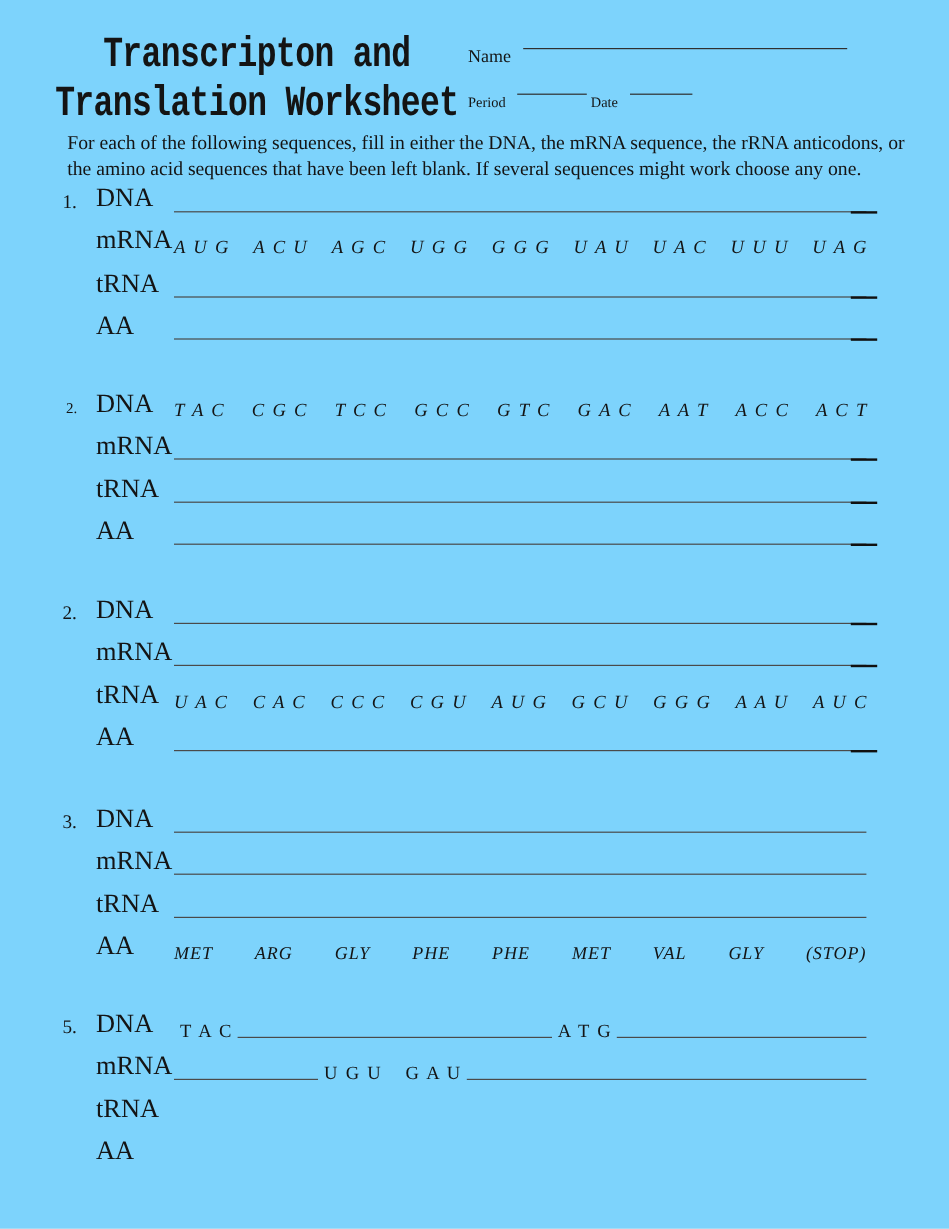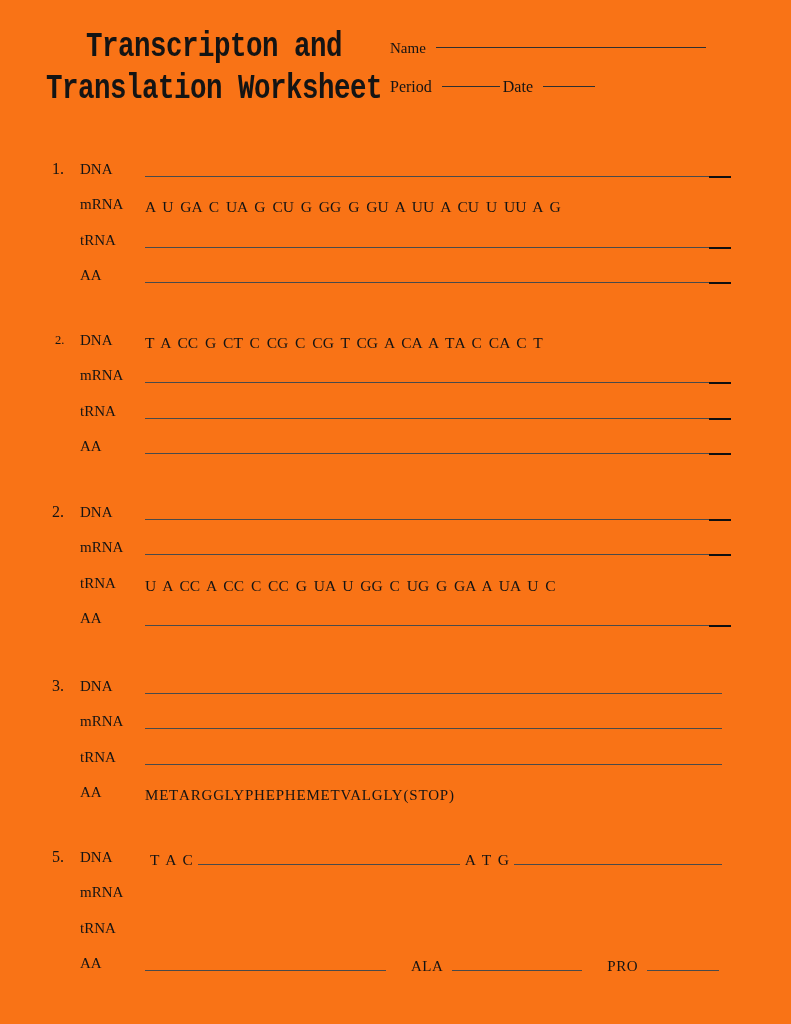--- a/index.html
+++ b/index.html
@@ -1,41 +1,41 @@
 <!DOCTYPE html>
 <html><head>
 <meta charset="utf-8">
 <style>
   html,body{margin:0;padding:0;background:#e8e8e8;}
   .page{
-    position:relative;width:791px;height:1024px;background:#f97316;
+    position:relative;width:791px;height:1024px;background:#7dd3fc;
     font-family:"Liberation Serif",serif;color:#141414;overflow:hidden;
     margin:0 auto;
   }
   .title{
     position:absolute;left:36px;top:26px;width:356px;text-align:center;
     font-family:"Liberation Mono",monospace;font-weight:700;
     font-size:27.5px;line-height:32px;letter-spacing:-0.5px;
     transform:scaleY(1.3);transform-origin:top center;white-space:nowrap;
   }
-  .name-row{position:absolute;left:390px;top:40px;width:320px;display:flex;align-items:center;font-size:15px;}
-  .period-row{position:absolute;left:390px;top:78px;width:320px;display:flex;align-items:center;font-size:16px;}
+  .name-row{position:absolute;left:390px;top:40px;width:320px;display:flex;align-items:flex-start;font-size:15px;}
+  .period-row{position:absolute;left:390px;top:78px;width:320px;display:flex;align-items:flex-start;font-size:12px;}
   .fill-line{display:block;height:0;border-bottom:1.5px solid #2f2f2f;}
   .name-row .fill-line{flex:1 1 auto;margin:0 4px 2px 10px;}
   .period-line{width:58px;margin:0 0 2px 10px;}
   .date-label{margin-left:3px;}
   .date-line{width:52px;margin:0 0 2px 10px;}
   .instructions{position:absolute;left:56px;top:108px;width:708px;font-size:16.4px;line-height:21.8px;}
   .question-block{position:absolute;left:0;width:791px;}
   .q-row{position:relative;height:35.5px;}
   .q-number{position:absolute;left:52px;bottom:7px;font-size:16px;}
   .q-number.small{font-size:12.5px;bottom:8px;left:55px;}
-  .q-label{position:absolute;left:80px;bottom:7px;font-size:15px;margin-top:16px;}
+  .q-label{position:absolute;left:80px;bottom:7px;font-size:22px;margin-top:16px;}
   .q-content{position:absolute;left:145px;width:577px;top:0;bottom:0;display:flex;align-items:flex-end;}
-  .q-content.spread{}
+  .q-content.spread{justify-content:space-between;font-style:italic;}
   .seg-line{display:block;height:0;border-bottom:1.3px solid #4a4a4a;margin-bottom:8px;position:relative;}
   .seg-line.grow{flex:1 1 auto;}
   .seg-line.tick::after{
     content:"";position:absolute;right:-9px;bottom:-2px;width:22px;
     border-bottom:2.5px solid #101010;
   }
   .seg-text{white-space:pre;margin-bottom:4px;padding:0 5px;font-size:15.5px;word-spacing:3px;}
   .seg-text.aa-pad{padding:0 9px 0 25px;word-spacing:0;letter-spacing:0.5px;font-size:15px;}
   .codon{margin-bottom:4px;font-size:15.5px;word-spacing:3px;white-space:pre;}
   .aa-item{margin-bottom:4px;font-size:15px;letter-spacing:0.8px;}
@@ -55,20 +55,21 @@
     <span class="fill-line"></span>
   </div>
 
   <div class="period-row">
     <span>Period</span>
     <span class="fill-line period-line"></span>
     <span class="date-label">Date</span>
     <span class="fill-line date-line"></span>
   </div>
 
+  <div class="instructions">For each of the following sequences, fill in either the DNA, the mRNA sequence, the rRNA anticodons, or the amino acid sequences that have been left blank.  If several sequences might work choose any one.</div>
 
   <div id="questions">
       <div class="question-block" style="top: 149px;">
         <div class="q-row">
           <span class="q-number">1.</span>
           <span class="q-label">DNA</span>
           <div class="q-content">
             <span class="seg-line grow tick"></span>
           </div>
         </div>
@@ -210,30 +211,28 @@
           <span class="q-label">DNA</span>
           <div class="q-content">
             <span class="seg-text">T A C</span>
             <span class="seg-line" style="width: 262px;"></span>
             <span class="seg-text">A T G</span>
             <span class="seg-line grow"></span>
           </div>
         </div>
         <div class="q-row">
           <span class="q-label">mRNA</span>
-        </div>
-        <div class="q-row">
-          <span class="q-label">tRNA</span>
-        </div>
-        <div class="q-row">
-          <span class="q-label">AA</span>
-          <div class="q-content">
-            <span class="seg-line" style="width: 241px;"></span>
-            <span class="seg-text aa-pad">ALA</span>
-            <span class="seg-line" style="width: 130px;"></span>
-            <span class="seg-text aa-pad">PRO</span>
-            <span class="seg-line" style="width: 72px;"></span>
-          </div>
+          <div class="q-content">
+            <span class="seg-line" style="width: 120px;"></span>
+            <span class="seg-text">U G U   G A U</span>
+            <span class="seg-line grow"></span>
+          </div>
+        </div>
+        <div class="q-row">
+          <span class="q-label">tRNA</span>
+        </div>
+        <div class="q-row">
+          <span class="q-label">AA</span>
         </div>
       </div>
     </div>
 
 </div>
 
 </body></html>

